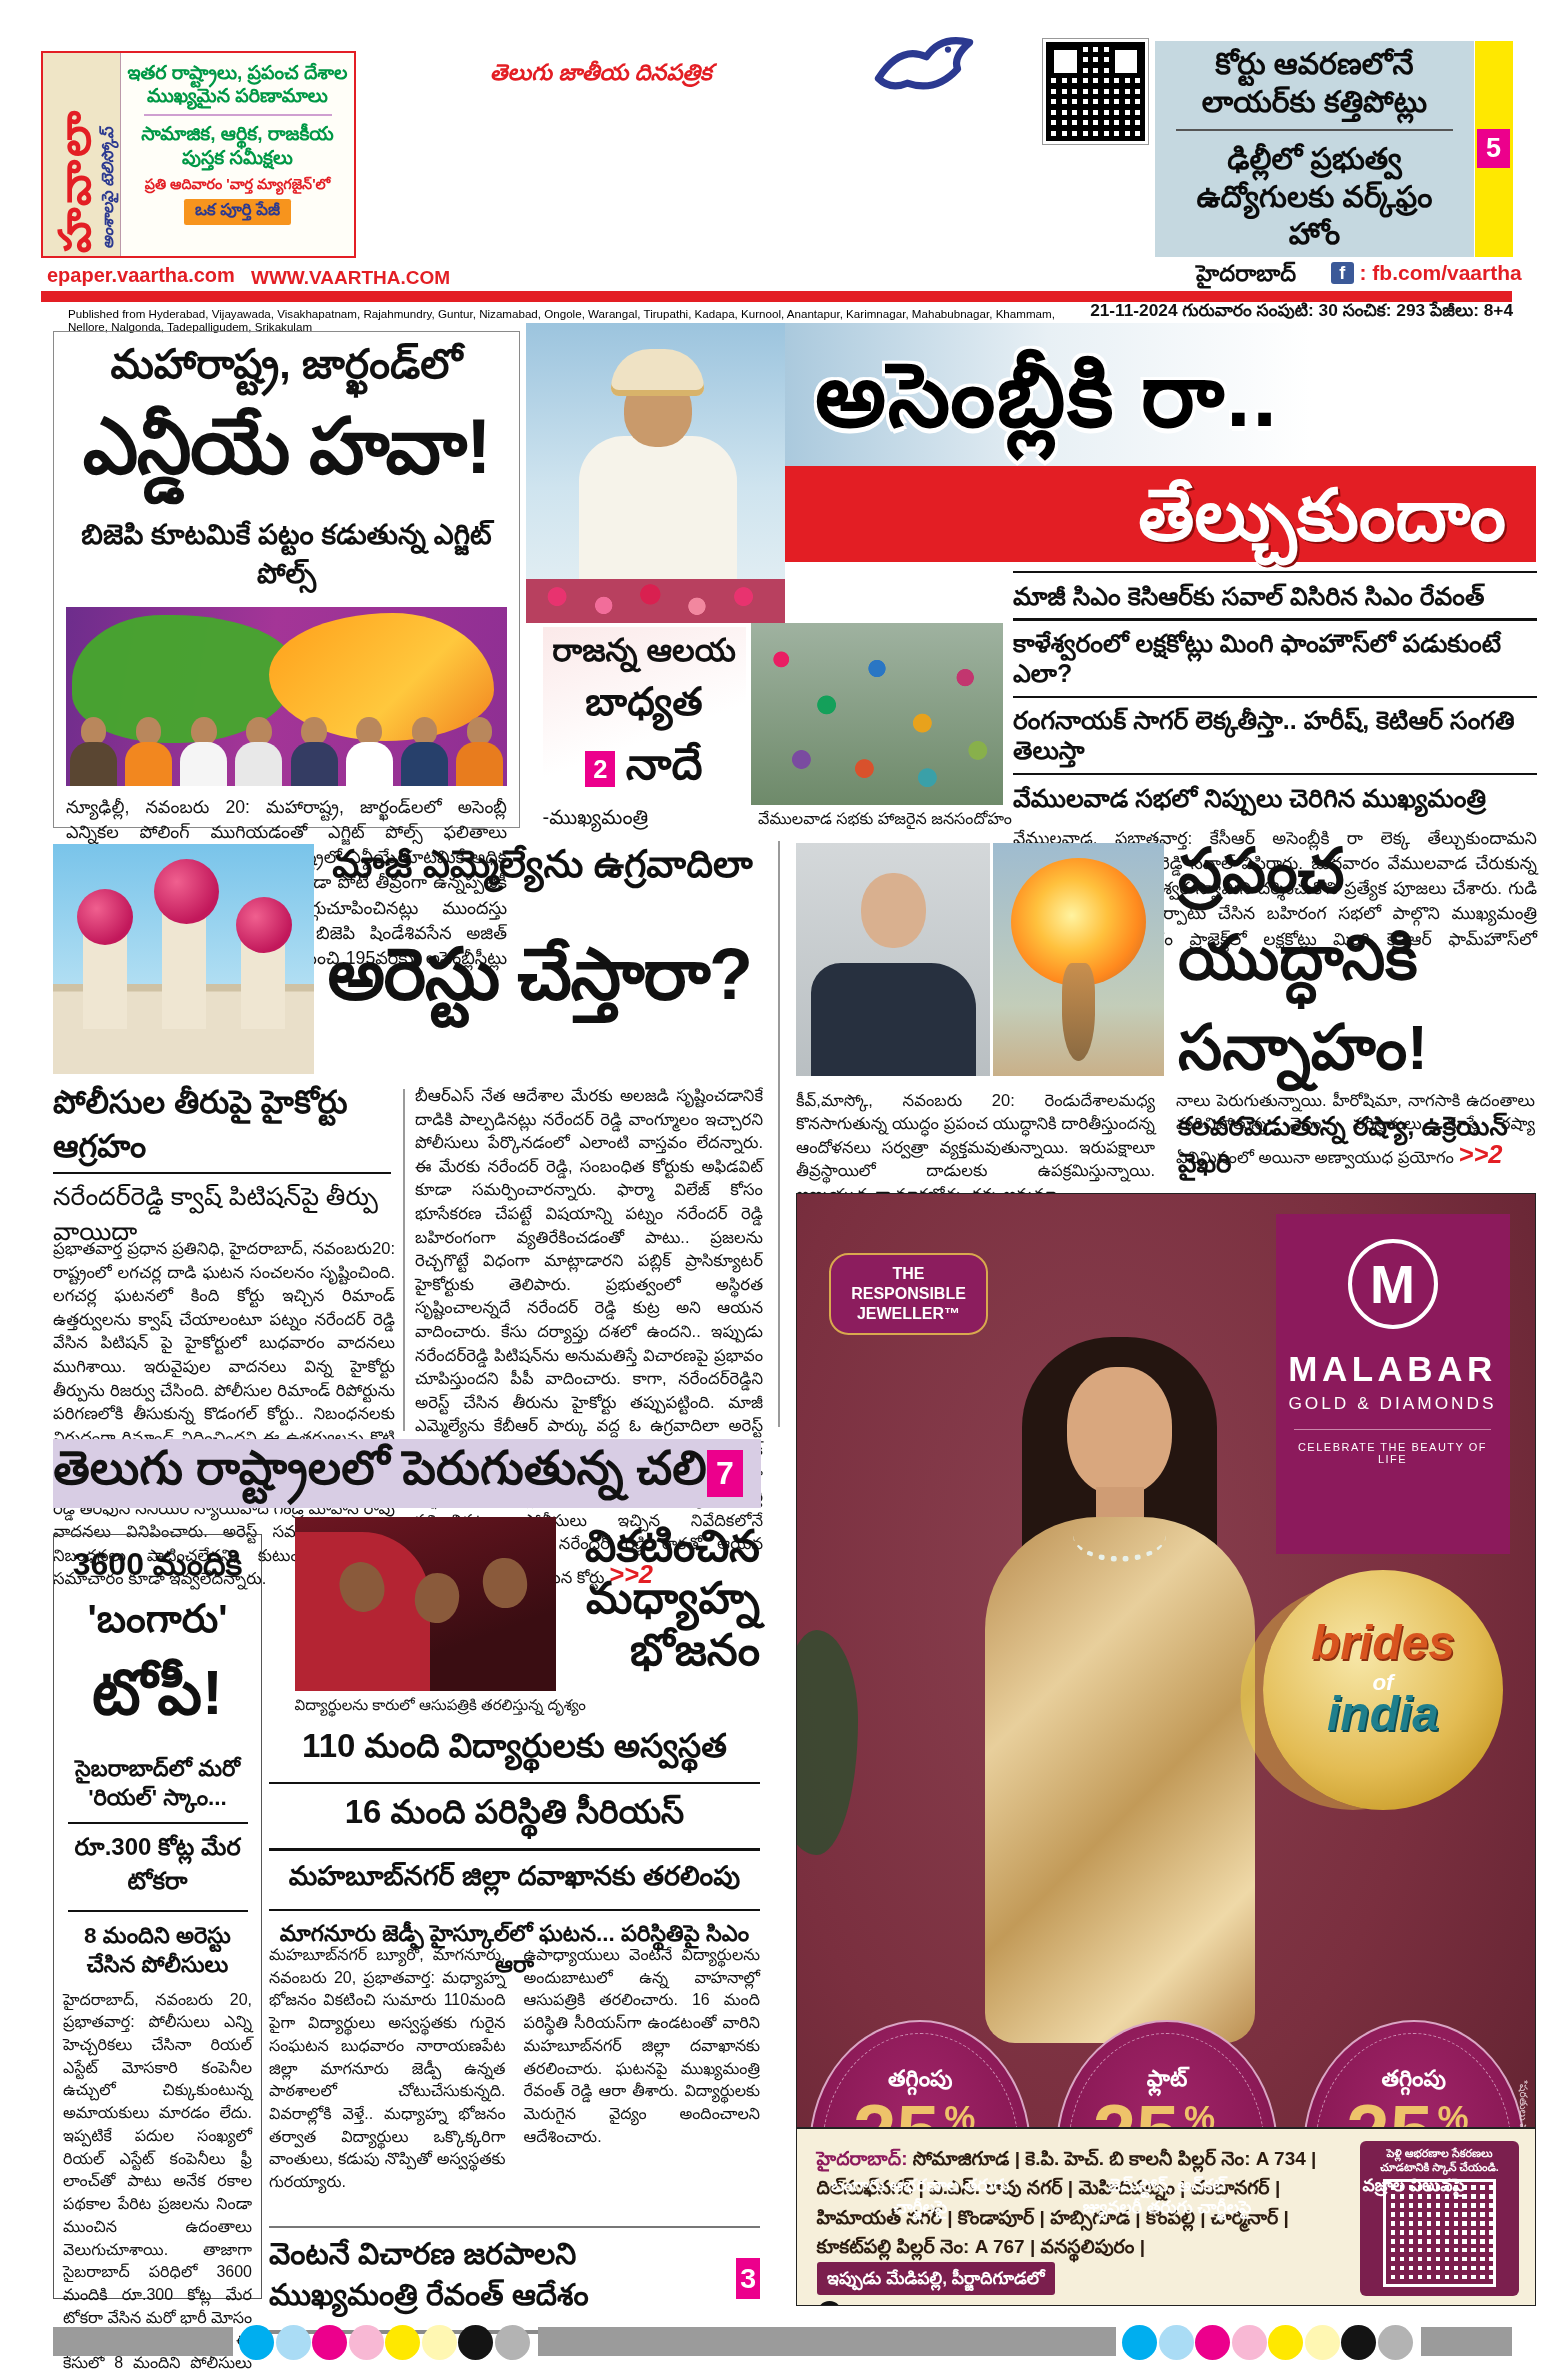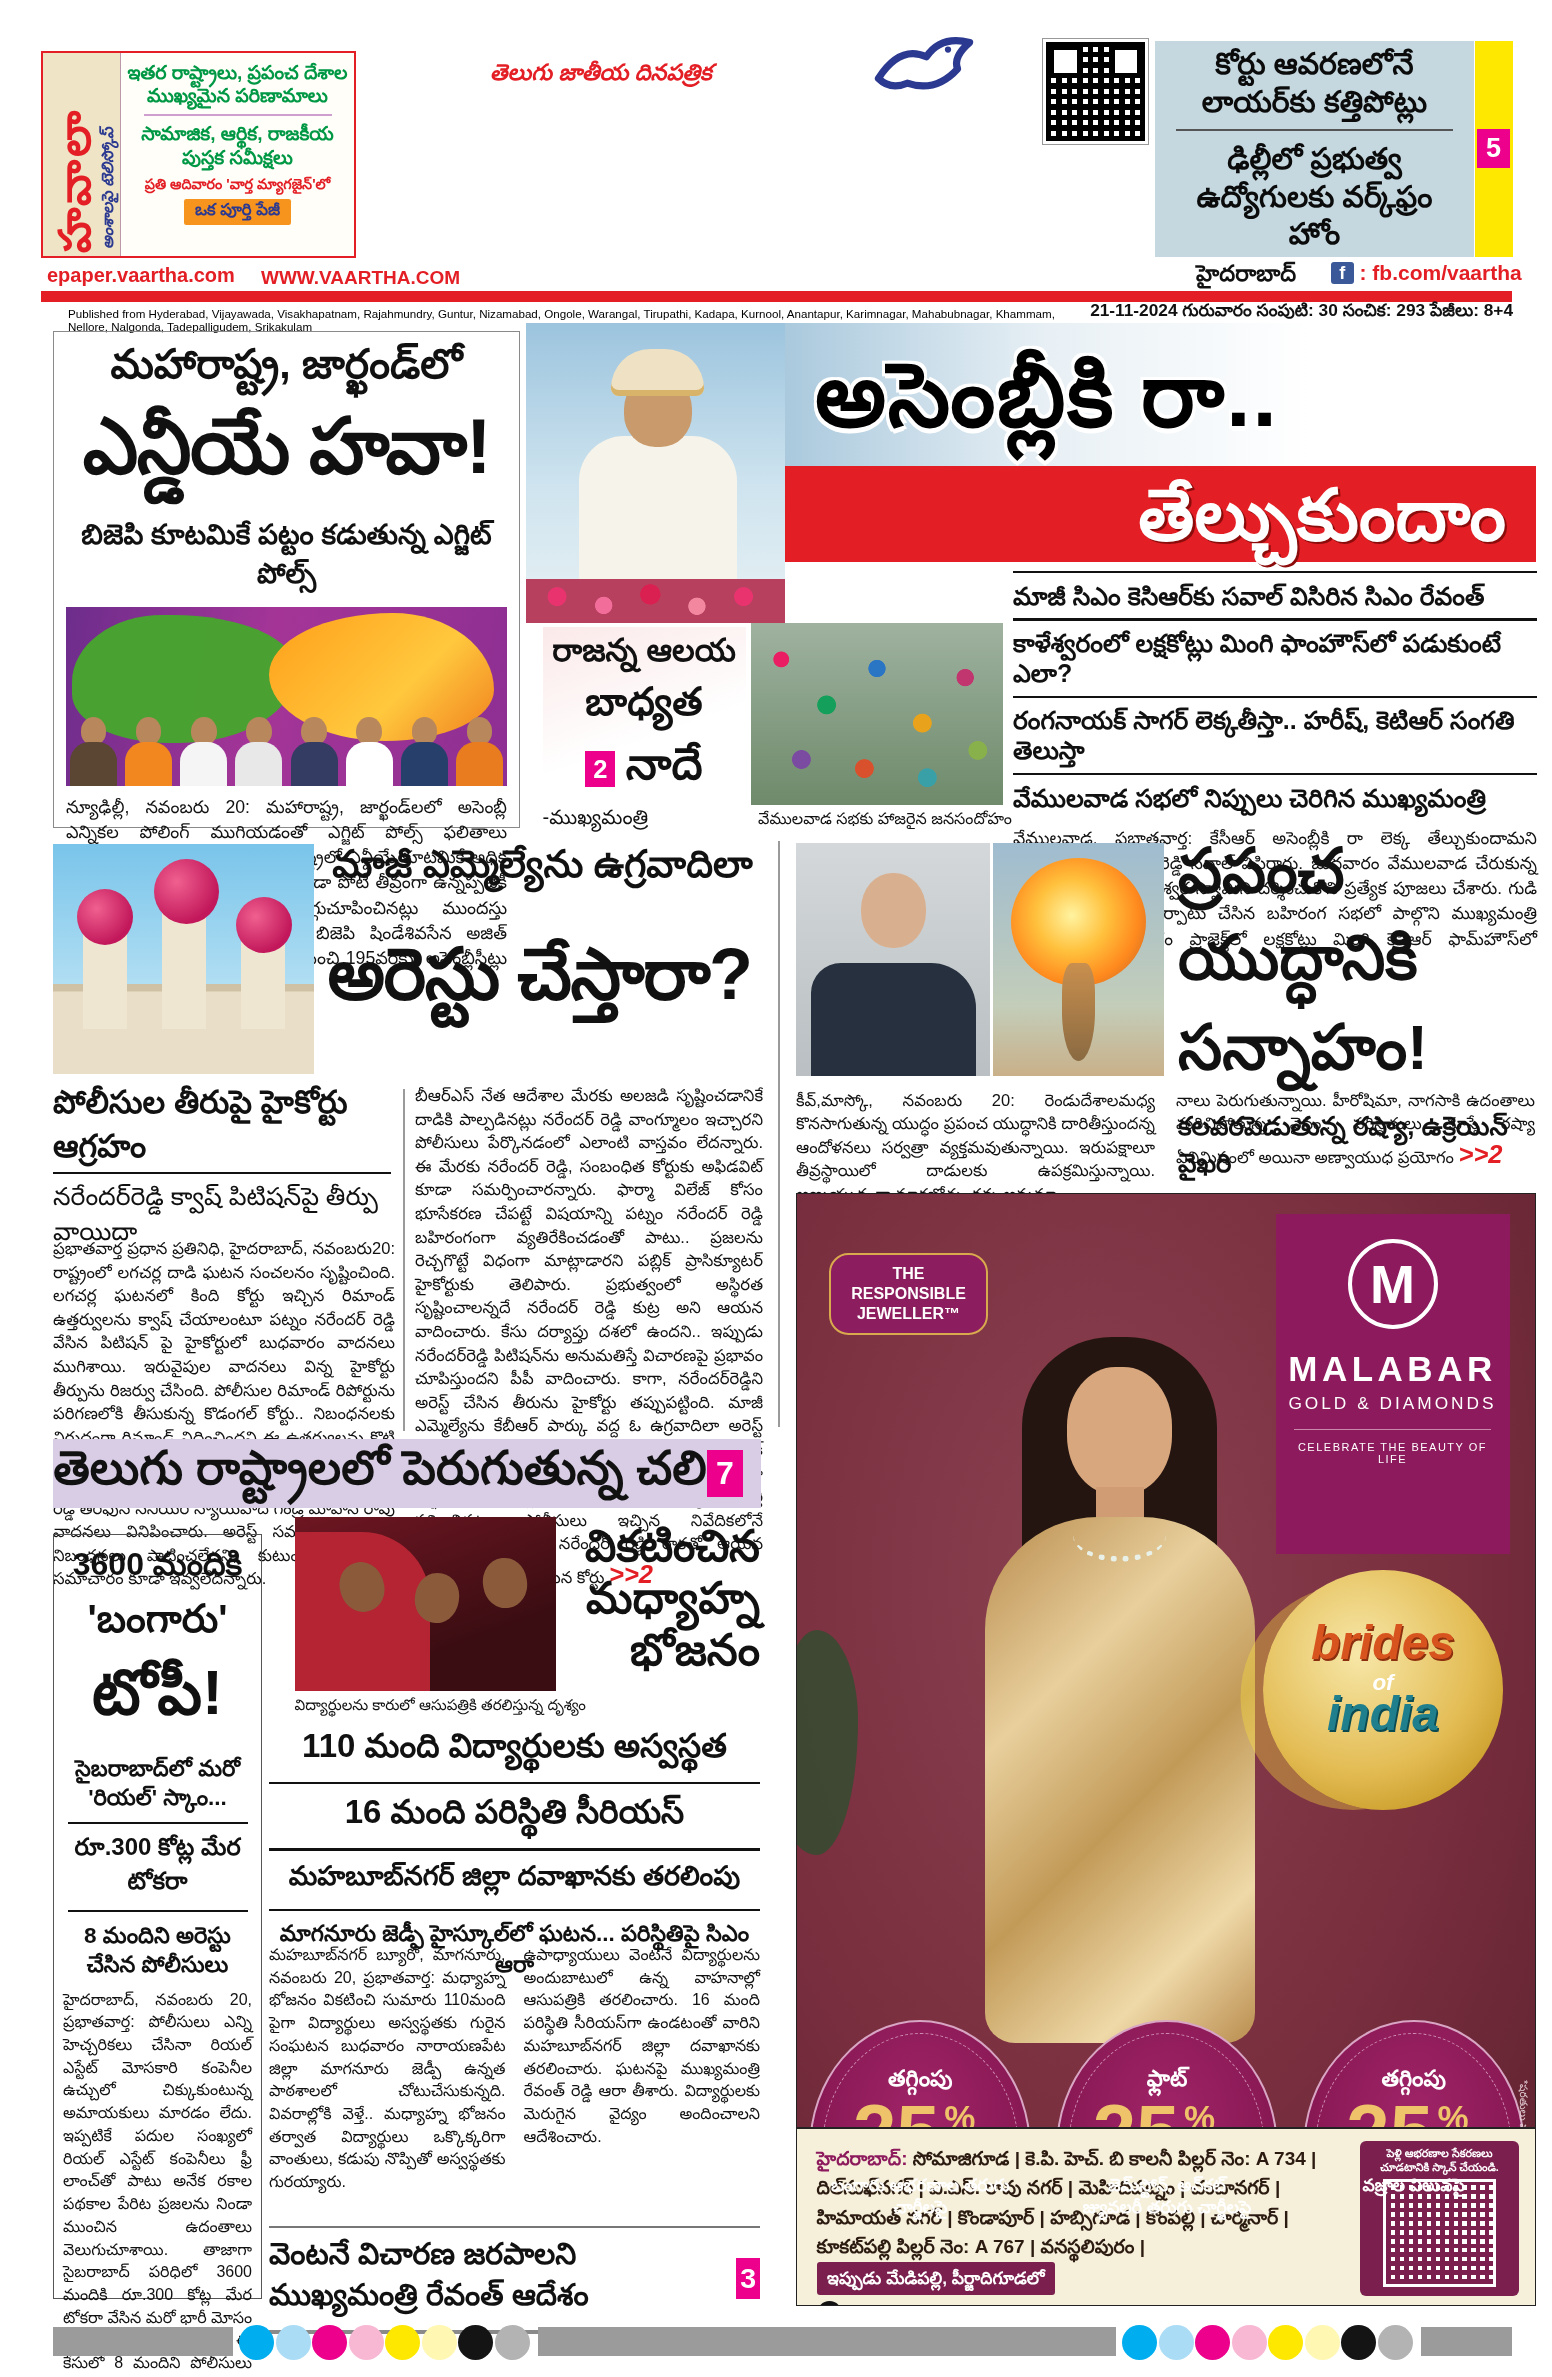--- a/index.html
+++ b/index.html
@@ -297,21 +297,21 @@
       <div class="promo-green">ముఖ్యమైన పరిణామాలు</div>
       <div class="promo-div"></div>
       <div class="promo-green">సామాజిక, ఆర్థిక, రాజకీయ</div>
       <div class="promo-green">పుస్తక సమీక్షలు</div>
       <div class="promo-red">ప్రతి ఆదివారం 'వార్త మ్యాగజైన్'లో</div>
       <div class="promo-orange">ఒక పూర్తి పేజీ</div>
     </div>
   </div>
 
   <div class="abs url-red" style="left:47px; top:264px; font-size:20px;">epaper.vaartha.com</div>
-  <div class="abs url-red" style="left:261px; top:267px; font-size:19px;">WWW.VAARTHA.COM</div>
+  <div class="abs url-red" style="left:251px; top:267px; font-size:19px;">WWW.VAARTHA.COM</div>
 
   <div class="abs tagline" style="left:490px; top:60px;">తెలుగు జాతీయ దినపత్రిక</div>
   <svg class="abs" style="left:864px; top:30px;" width="120" height="68" viewBox="0 0 100 56">
     <path d="M12 40 Q30 12 52 22 Q64 4 88 10 Q74 22 78 32 Q60 52 36 44 Q22 50 12 40 Z" fill="#ffffff" stroke="#2b3990" stroke-width="6" stroke-linejoin="round"></path>
     <circle cx="70" cy="16" r="2.6" fill="#2b3990"></circle>
   </svg>
 
   <div class="abs qr" style="left:1043px; top:39px; width:105px; height:105px;"></div>
 
   <div class="abs topbox">

